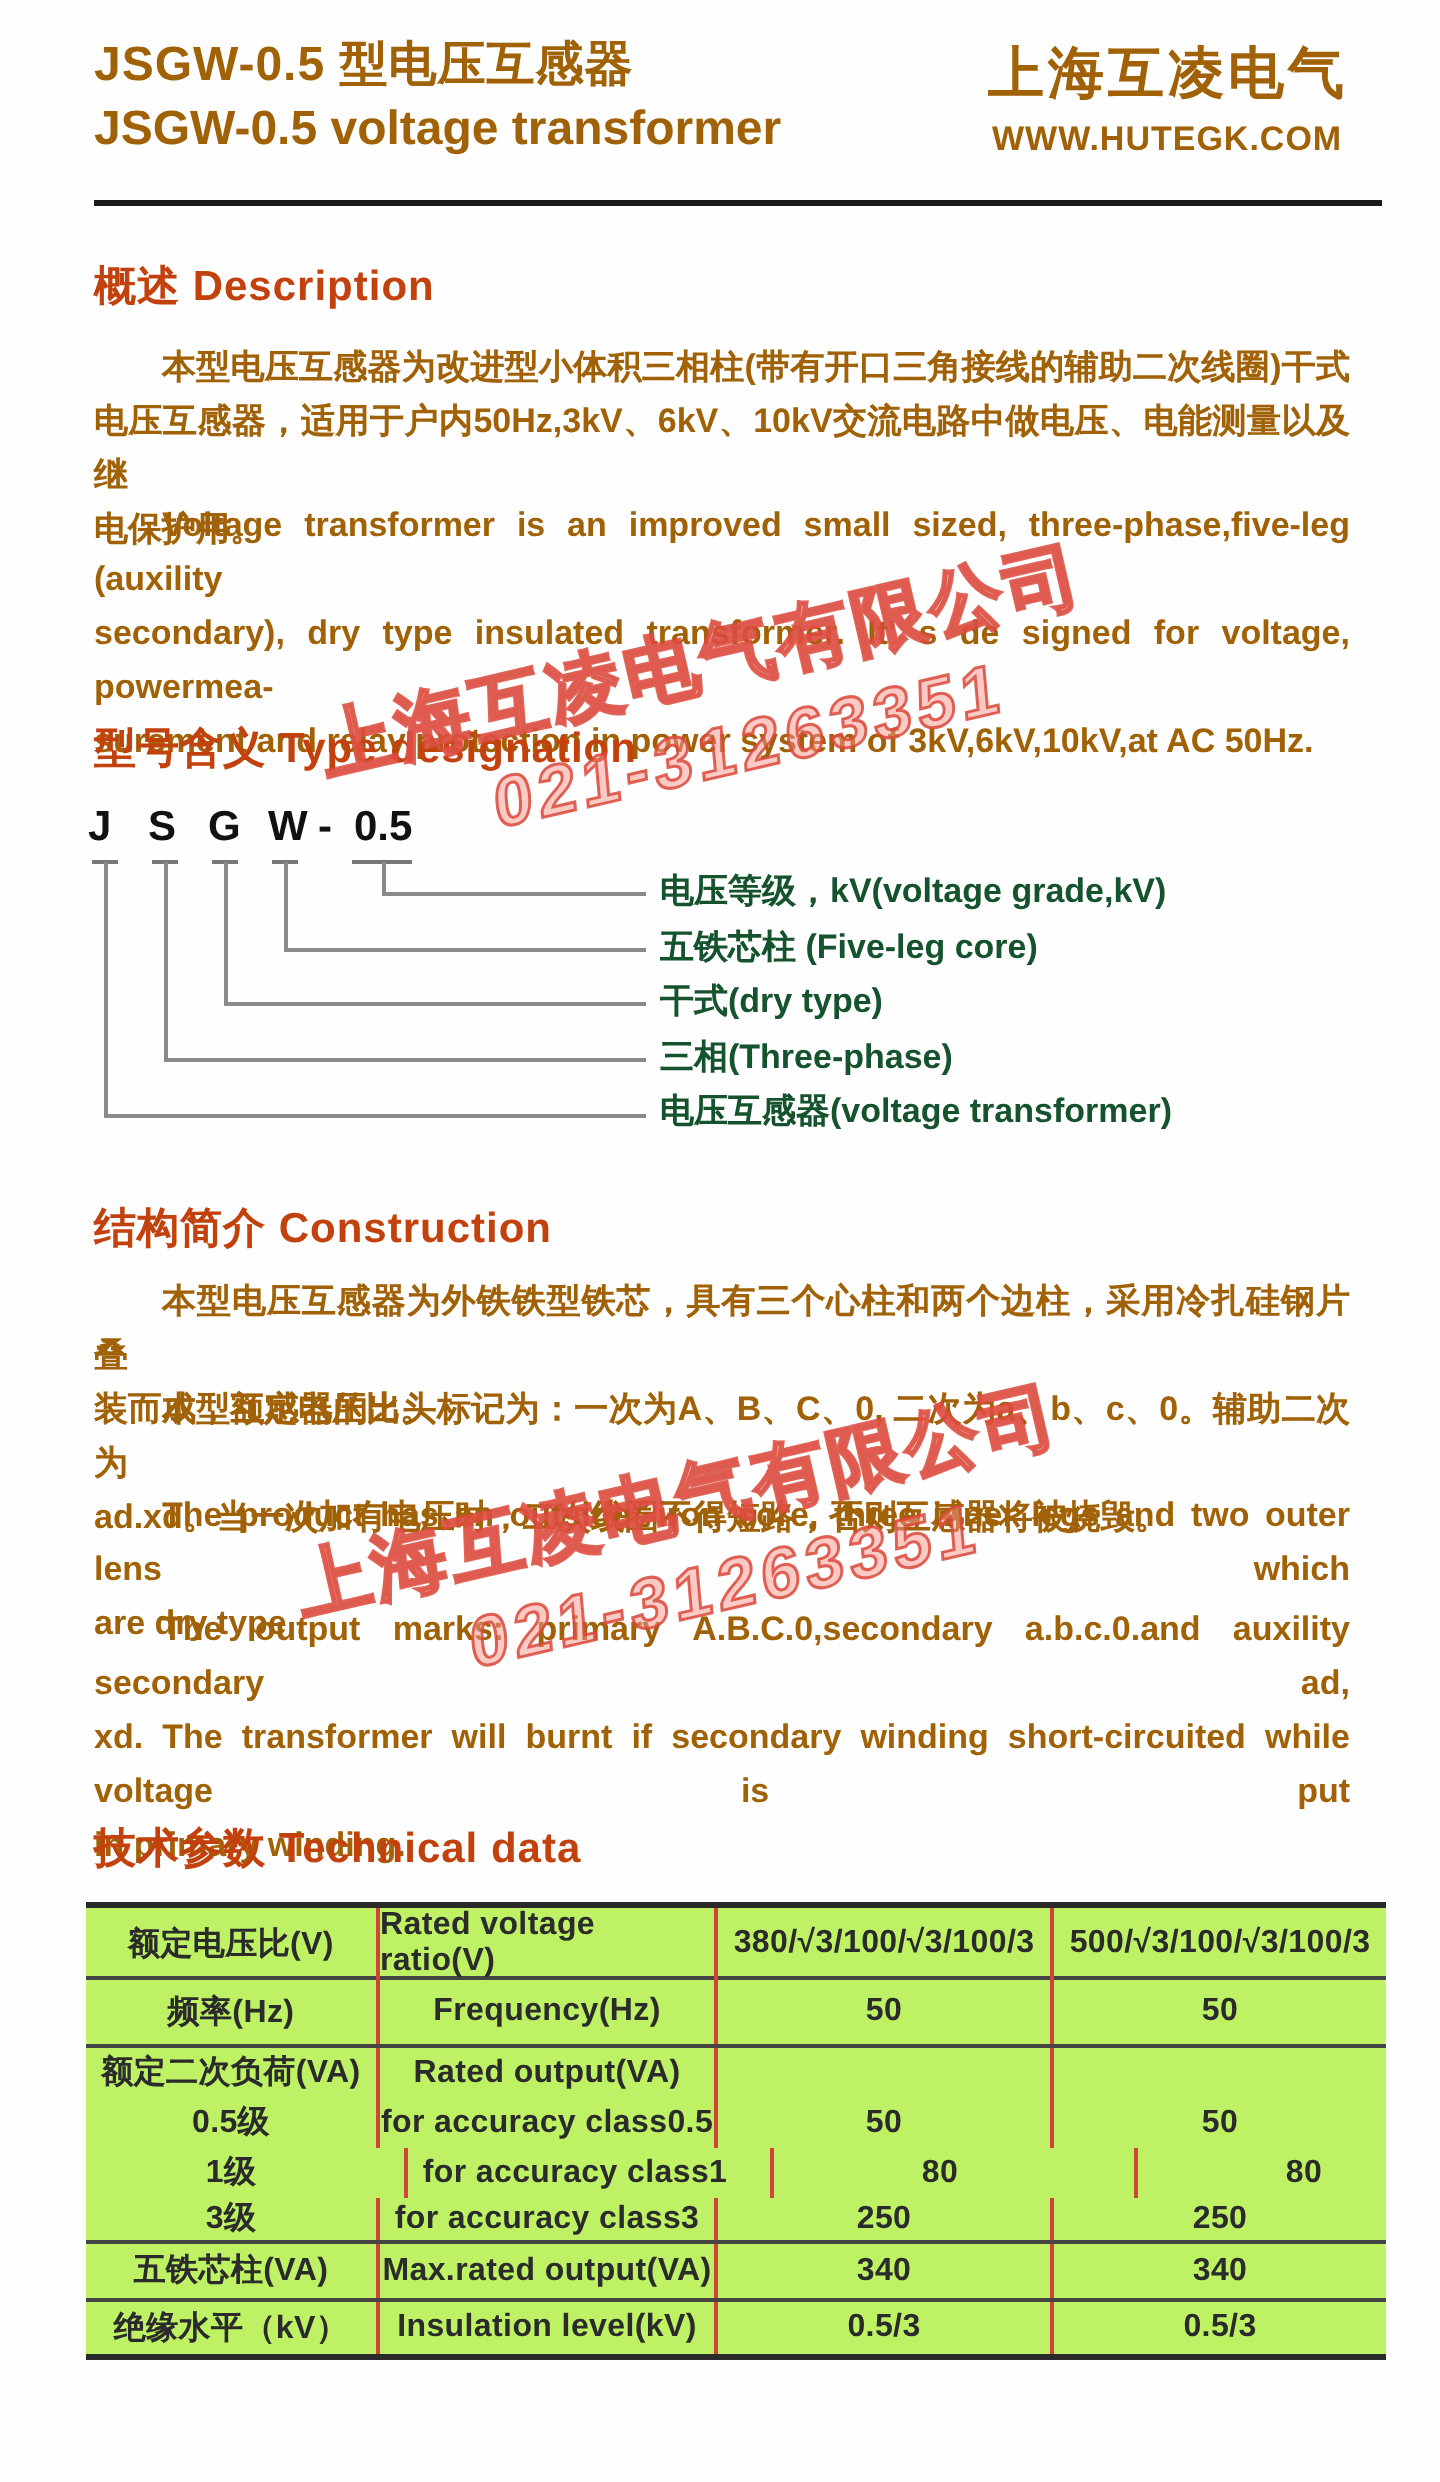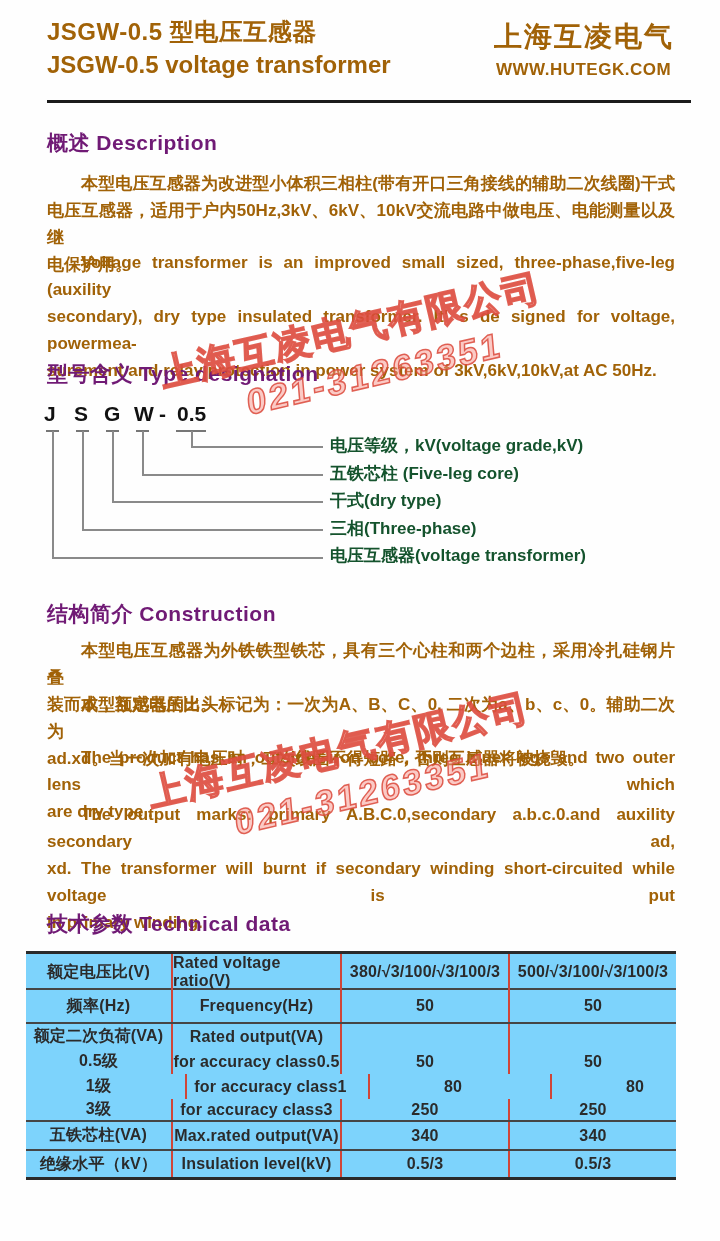--- a/index.html
+++ b/index.html
@@ -9,38 +9,38 @@
   .red{color:#a16207;}
 
   
   #title-cn{left:47px;top:16px;font-size:24px;letter-spacing:0.5px;}
   #title-en{left:47px;top:51px;font-size:24px;}
   #logo{left:494px;top:18px;font-size:28px;letter-spacing:2px;}
   #logo-url{left:496px;top:60px;font-size:17px;letter-spacing:0.5px;}
   #header-rule{left:47px;top:100px;width:644px;height:3px;background:#1b1b1b;}
 
   
-  .sec-h{left:47px;font-size:21px;color:#701a75;letter-spacing:0.5px;}
+  .sec-h{left:47px;font-size:21px;color:#c2410c;letter-spacing:0.5px;}
 
   
   .para{left:47px;width:628px;font-size:17px;line-height:27px;color:#a16207;}
   .para .pline{text-align:justify;text-align-last:justify;white-space:normal;}
   .para div.pline:first-of-type{text-indent:2em;}
   .para .pline:last-child{text-align-last:left;}
 
   
   .code-part{top:402px;font-size:21px;color:#111;}
   .tick{height:2px;background:#777;top:430px;}
   .vline{width:2px;background:#8a8a8a;top:431px;}
   .hline{height:2px;background:#8a8a8a;}
   #type-labels{left:330px;top:435px;width:360px;font-size:17px;color:#14532d;}
   #type-labels .tlabel{height:22px;line-height:22px;margin-bottom:5.5px;white-space:nowrap;}
 
   
-  #tech-table{left:26px;top:951px;width:650px;background:#7dd3fc;
+  #tech-table{left:43px;top:951px;width:650px;background:#bef264;
               border-top:3px solid #2a2a2a;border-bottom:3px solid #2a2a2a;}
   .tline{display:grid;grid-template-columns:145px 169px 168px 168px;}
   .tline.sep{border-top:2px solid #454545;}
   .tline .tc{display:flex;align-items:center;justify-content:center;
              font-size:16px;color:#2b2b2b;letter-spacing:0.2px;}
   .tline .tc + .tc{border-left:2px solid #cf4538;}
   #tech-table div.tline:nth-of-type(1){height:34px;}
   #tech-table div.tline:nth-of-type(2){height:32px;}
   #tech-table div.tline:nth-of-type(3){height:25px;}
   #tech-table div.tline:nth-of-type(4){height:25px;}

